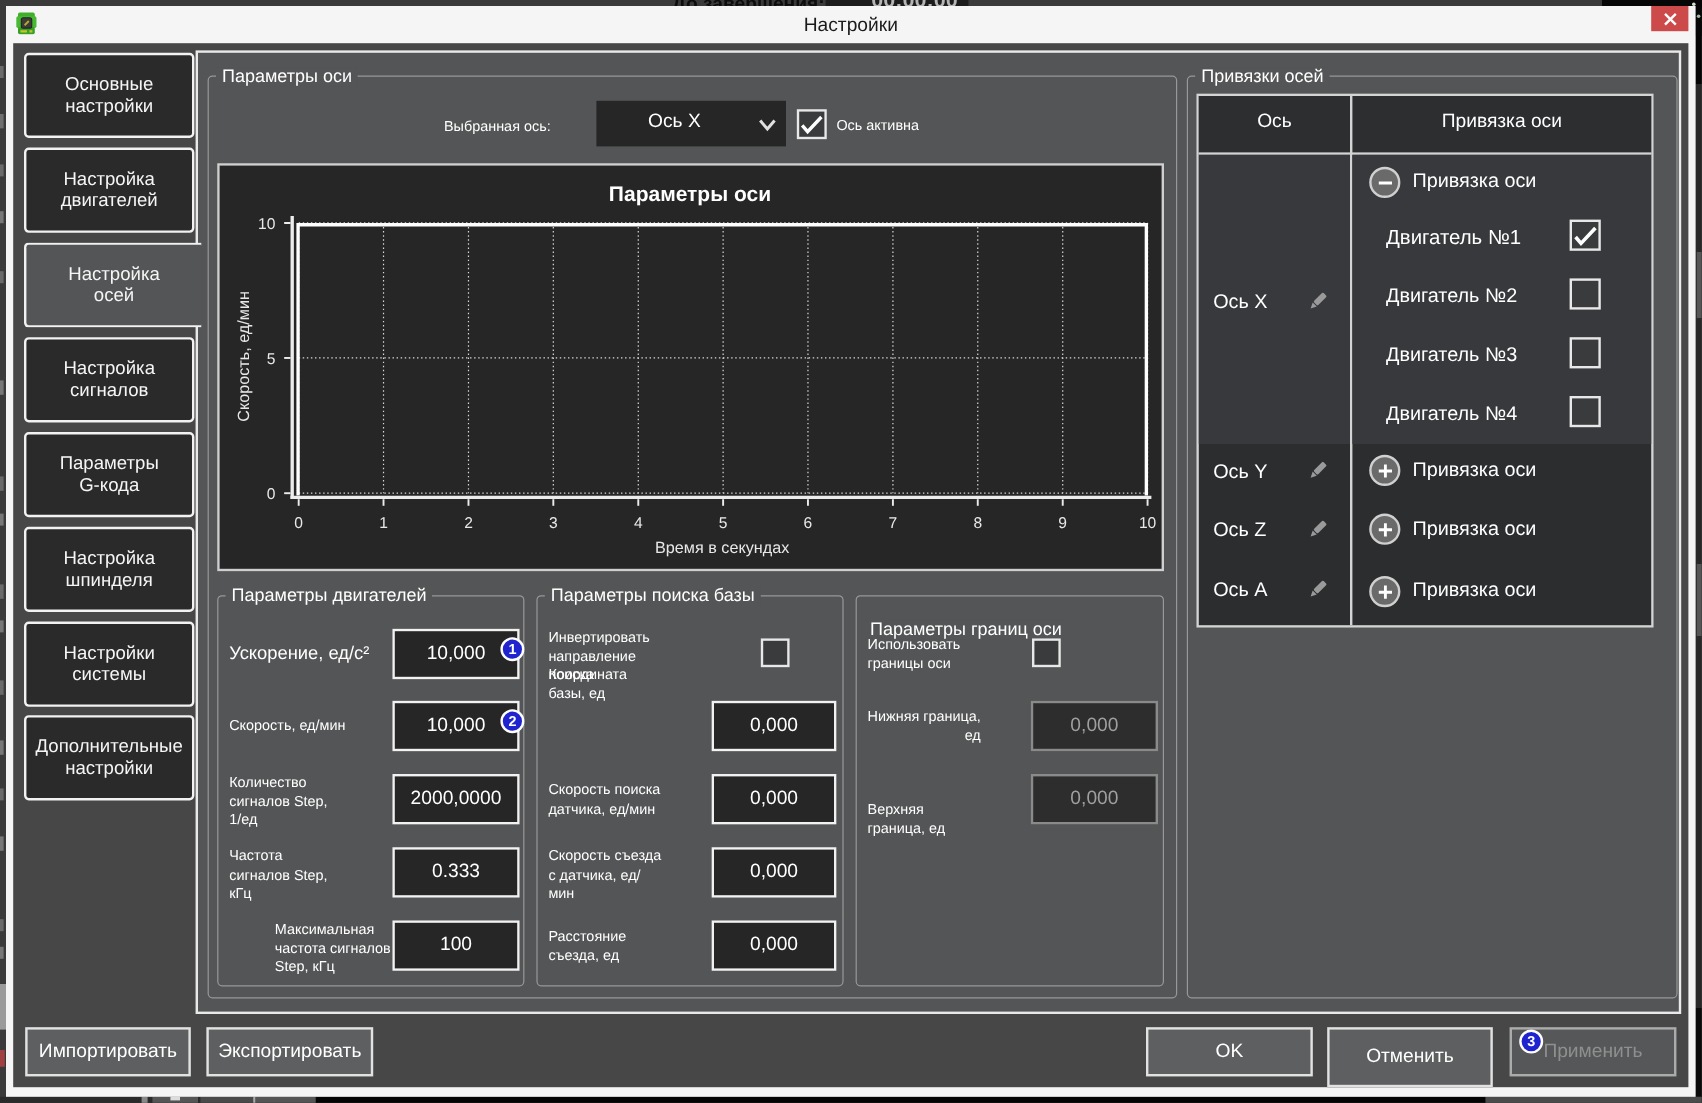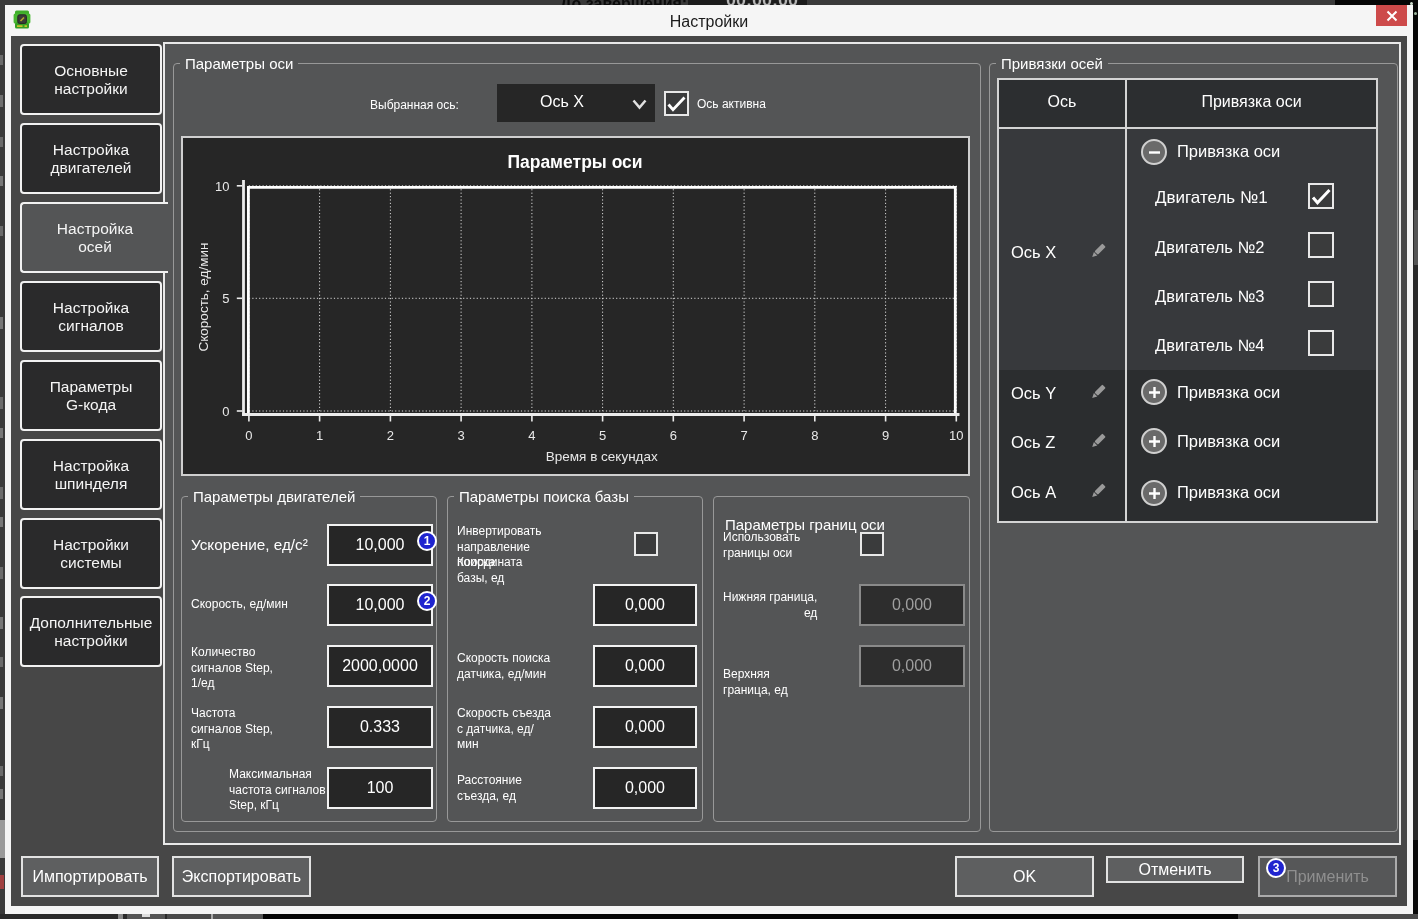--- a/index.html
+++ b/index.html
@@ -290,15 +290,15 @@
 <svg class="a" style="left:1089px;top:482px;" width="18" height="18" viewBox="0 0 18 18">
     <g transform="rotate(45 9 9)" fill="#9a9a9a">
       <rect x="6.8" y="0.6" width="4.8" height="11.2" rx="1"></rect>
       <path d="M6.8 12.6 L11.6 12.6 L9.2 17.4 Z"></path>
     </g>
   </svg>
 
 <div class="btn" style="left:21px;top:856px;width:138px;height:41px;">Импортировать</div>
 <div class="btn" style="left:172px;top:856px;width:139px;height:41px;">Экспортировать</div>
 <div class="btn" style="left:955px;top:856px;width:139px;height:41px;">OK</div>
-<div class="btn" style="left:1106px;top:856px;width:138px;height:27px;">Отменить</div>
+<div class="btn" style="left:1106px;top:856px;width:138px;height:50px;">Отменить</div>
 <div class="btn" style="left:1258px;top:856px;width:139px;height:41px;background:#565758;border-color:#ababab;color:#8f8f8f;">Применить</div>
 <div class="badge" style="left:1266px;top:858px;">3</div>
 
 </body></html>

